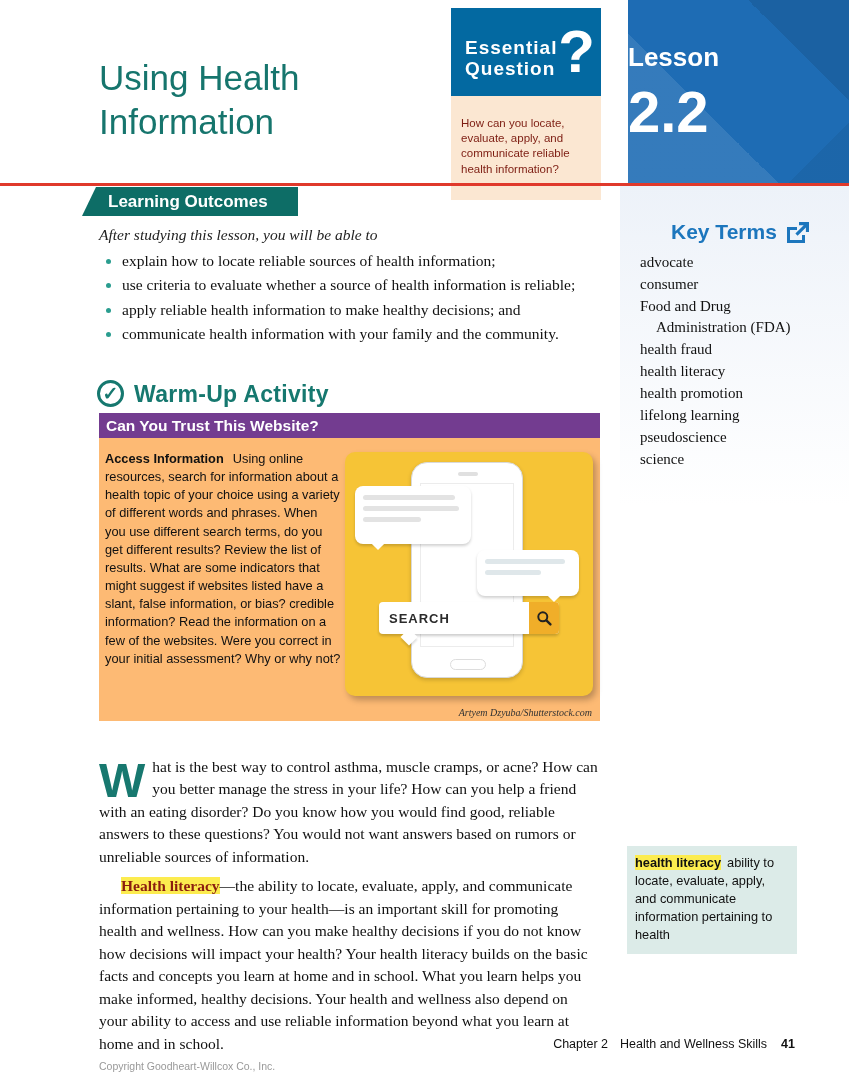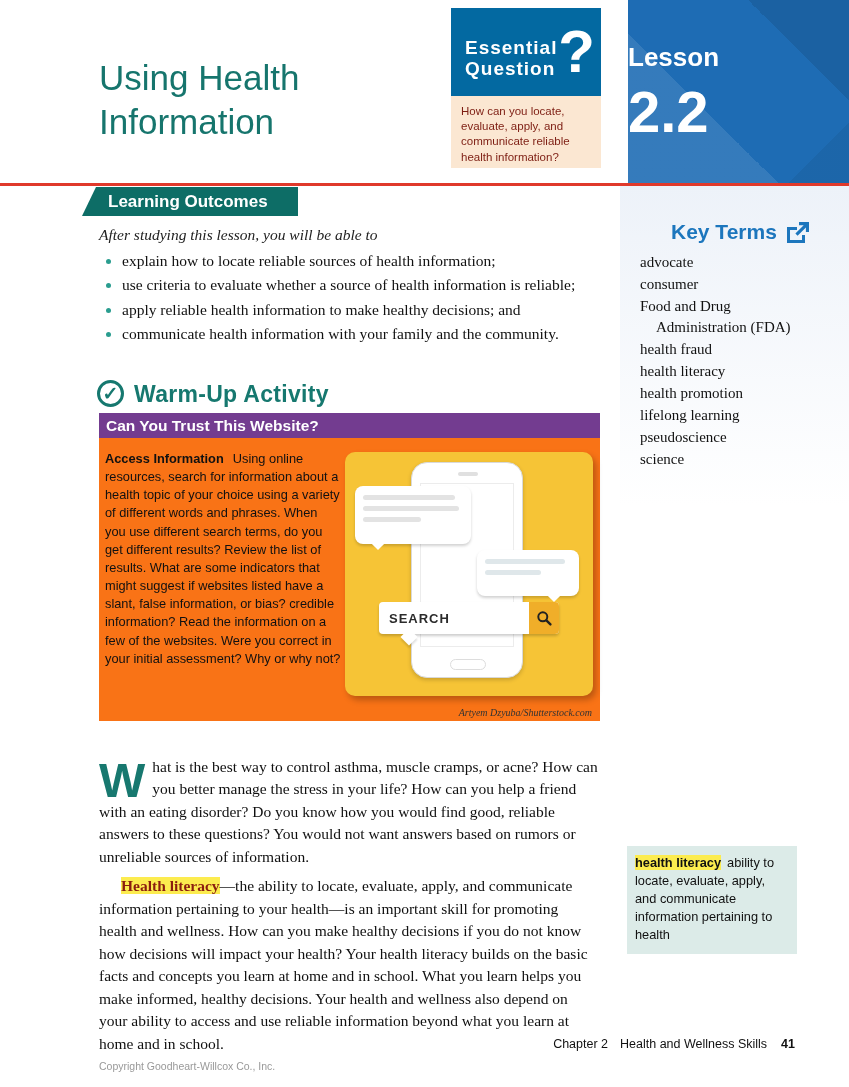--- a/index.html
+++ b/index.html
@@ -19,21 +19,21 @@
   .eq-head {
     position:relative; height:88px; background:#0369a1; color:#fff;
     font-family:"Liberation Sans", sans-serif; padding:30px 0 0 14px;
   }
   .eq-head .line { font-size:19px; font-weight:bold; letter-spacing:1px; line-height:1.1; }
   .eq-qmark {
     position:absolute; right:6px; top:14px; font-size:60px; font-weight:bold;
     line-height:1; color:#fff; font-family:"Liberation Sans", sans-serif;
   }
   .eq-body {
-    height:72px; background:#fbe7d2; color:#7d1d12; padding:8px 10px;
+    height:104px; background:#fbe7d2; color:#7d1d12; padding:20px 10px;
     font-family:"Liberation Sans", sans-serif; font-size:11.5px; line-height:1.32;
   }
   .lesson-box {
     position:absolute; left:628px; top:0; width:250px; height:183px;
     background:
       linear-gradient(225deg, rgba(0,0,0,0.10) 0 50%, transparent 50%) top right / 130px 130px no-repeat,
       linear-gradient(45deg, rgba(255,255,255,0.10) 0 50%, transparent 50%) bottom left / 150px 150px no-repeat,
       linear-gradient(315deg, rgba(0,0,0,0.06) 0 50%, transparent 50%) bottom right / 90px 90px no-repeat,
       #1e6cb4;
     color:#fff; font-family:"Liberation Sans", sans-serif;
@@ -69,21 +69,21 @@
   .wu-heading {
     position:absolute; left:134px; top:381px;
     font-family:"Liberation Sans", sans-serif; font-size:23px; font-weight:bold; color:#16786f;
     letter-spacing:0.3px;
   }
   .wu-banner {
     position:absolute; left:99px; top:413px; width:501px; height:27px; background:#733c90;
     color:#fff; font-family:"Liberation Sans", sans-serif; font-size:15.5px; font-weight:bold;
     line-height:25px; padding-left:7px;
   }
-  .wu-box { position:absolute; left:99px; top:438px; width:501px; height:283px; background:#f97316; }
+  .wu-box { position:absolute; left:99px; top:438px; width:501px; height:283px; background:#fdba74; }
   .wu-text {
     position:absolute; left:6px; top:12px; width:236px;
     font-family:"Liberation Sans", sans-serif; font-size:12.8px; line-height:1.42; color:#111;
   }
   .wu-text b { margin-right:9px; }
 
   
   .illus {
     position:absolute; left:246px; top:14px; width:248px; height:244px;
     background:#f6c436; border-radius:10px; box-shadow:3px 4px 6px rgba(0,0,0,0.25);

